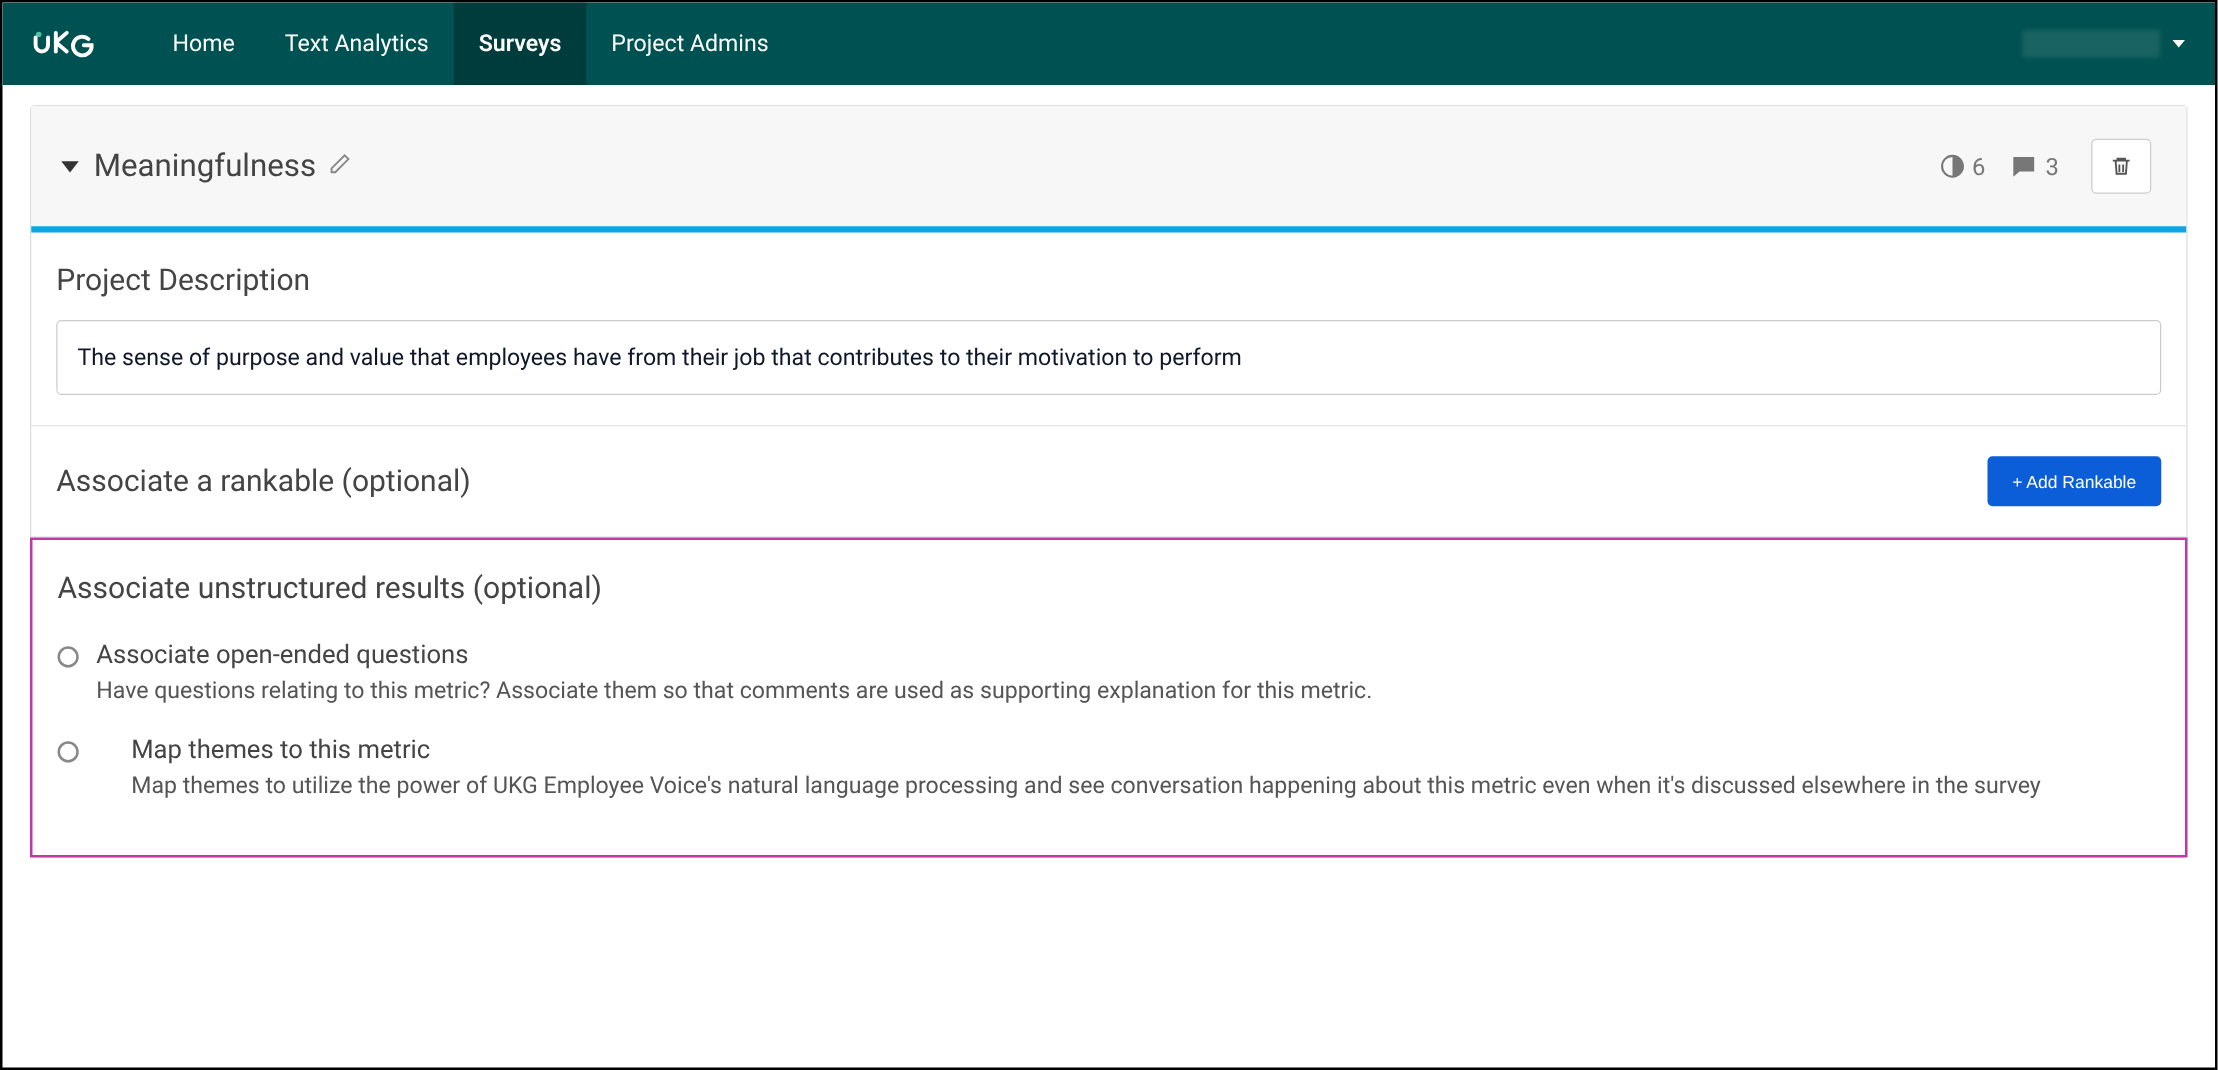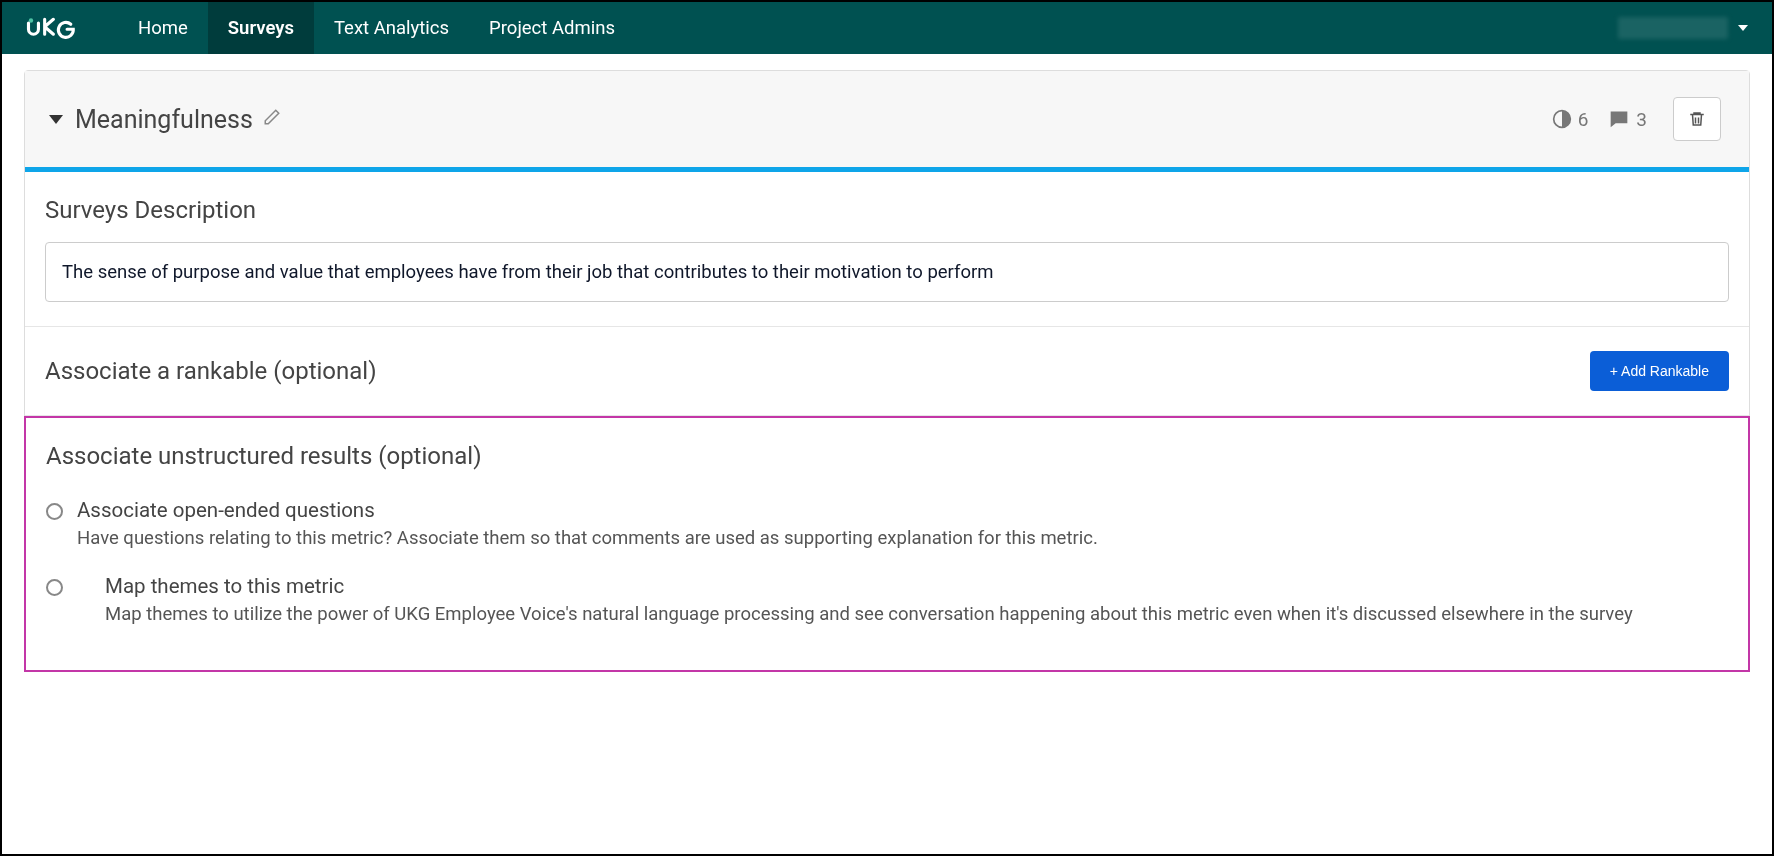--- a/index.html
+++ b/index.html
@@ -7,21 +7,21 @@
       font-family: -apple-system, BlinkMacSystemFont, "Segoe UI", Roboto, "Helvetica Neue", Arial, sans-serif;
       background: #fff;
       color: #333;
       border: 2px solid #000;
       width: 1774px;
       height: 856px;
       overflow: hidden;
     }
     .navbar {
       background: #005151;
-      height: 52px;
+      height: 66px;
       display: flex;
       align-items: stretch;
       padding: 0 0 0 24px;
       color: #fff;
     }
     .logo {
       display: flex;
       align-items: center;
       margin-right: 36px;
       font-weight: 700;
@@ -193,22 +193,22 @@
   <div class="logo">
     <svg viewBox="0 0 90 36" fill="none">
       <circle cx="8" cy="6" r="3.5" fill="#4ec3a5"></circle>
       <path d="M4 10 v10 a8 8 0 0 0 16 0 v-10" stroke="#fff" stroke-width="5" fill="none" stroke-linecap="round"></path>
       <path d="M30 4 v24 M30 16 l14 -12 M30 16 l14 12" stroke="#fff" stroke-width="5" fill="none" stroke-linecap="round" stroke-linejoin="round"></path>
       <path d="M72 12 a12 12 0 1 0 4 8 h-10" stroke="#fff" stroke-width="5" fill="none" stroke-linecap="round"></path>
     </svg>
   </div>
   <div class="nav-items">
     <div class="nav-item">Home</div>
+    <div class="nav-item">Text Analytics</div>
     <div class="nav-item active">Surveys</div>
-    <div class="nav-item">Text Analytics</div>
     <div class="nav-item">Project Admins</div>
   </div>
   <div class="nav-spacer"></div>
   <div class="user-menu">
     <div class="user-menu-blur"></div>
     <span class="chevron-down"></span>
   </div>
 </div>
 
 <div class="content">
@@ -239,21 +239,21 @@
         </div>
       </div>
       <button class="trash-btn">
         <svg width="18" height="20" viewBox="0 0 24 24" fill="none" stroke="#555" stroke-width="2">
           <path d="M3 6h18M8 6V4h8v2M6 6l1 14h10l1-14M10 10v8M14 10v8"></path>
         </svg>
       </button>
     </div>
 
     <div class="section">
-      <div class="section-title">Surveys Description</div>
+      <div class="section-title">Project Description</div>
       <input type="text" class="desc-input" value="The sense of purpose and value that employees have from their job that contributes to their motivation to perform" style="">
     </div>
 
     <div class="section">
       <div class="section-title-row">
         <div class="section-title" style="margin-bottom:0">Associate a rankable (optional)</div>
         <button class="btn-primary">+ Add Rankable</button>
       </div>
     </div>
 

